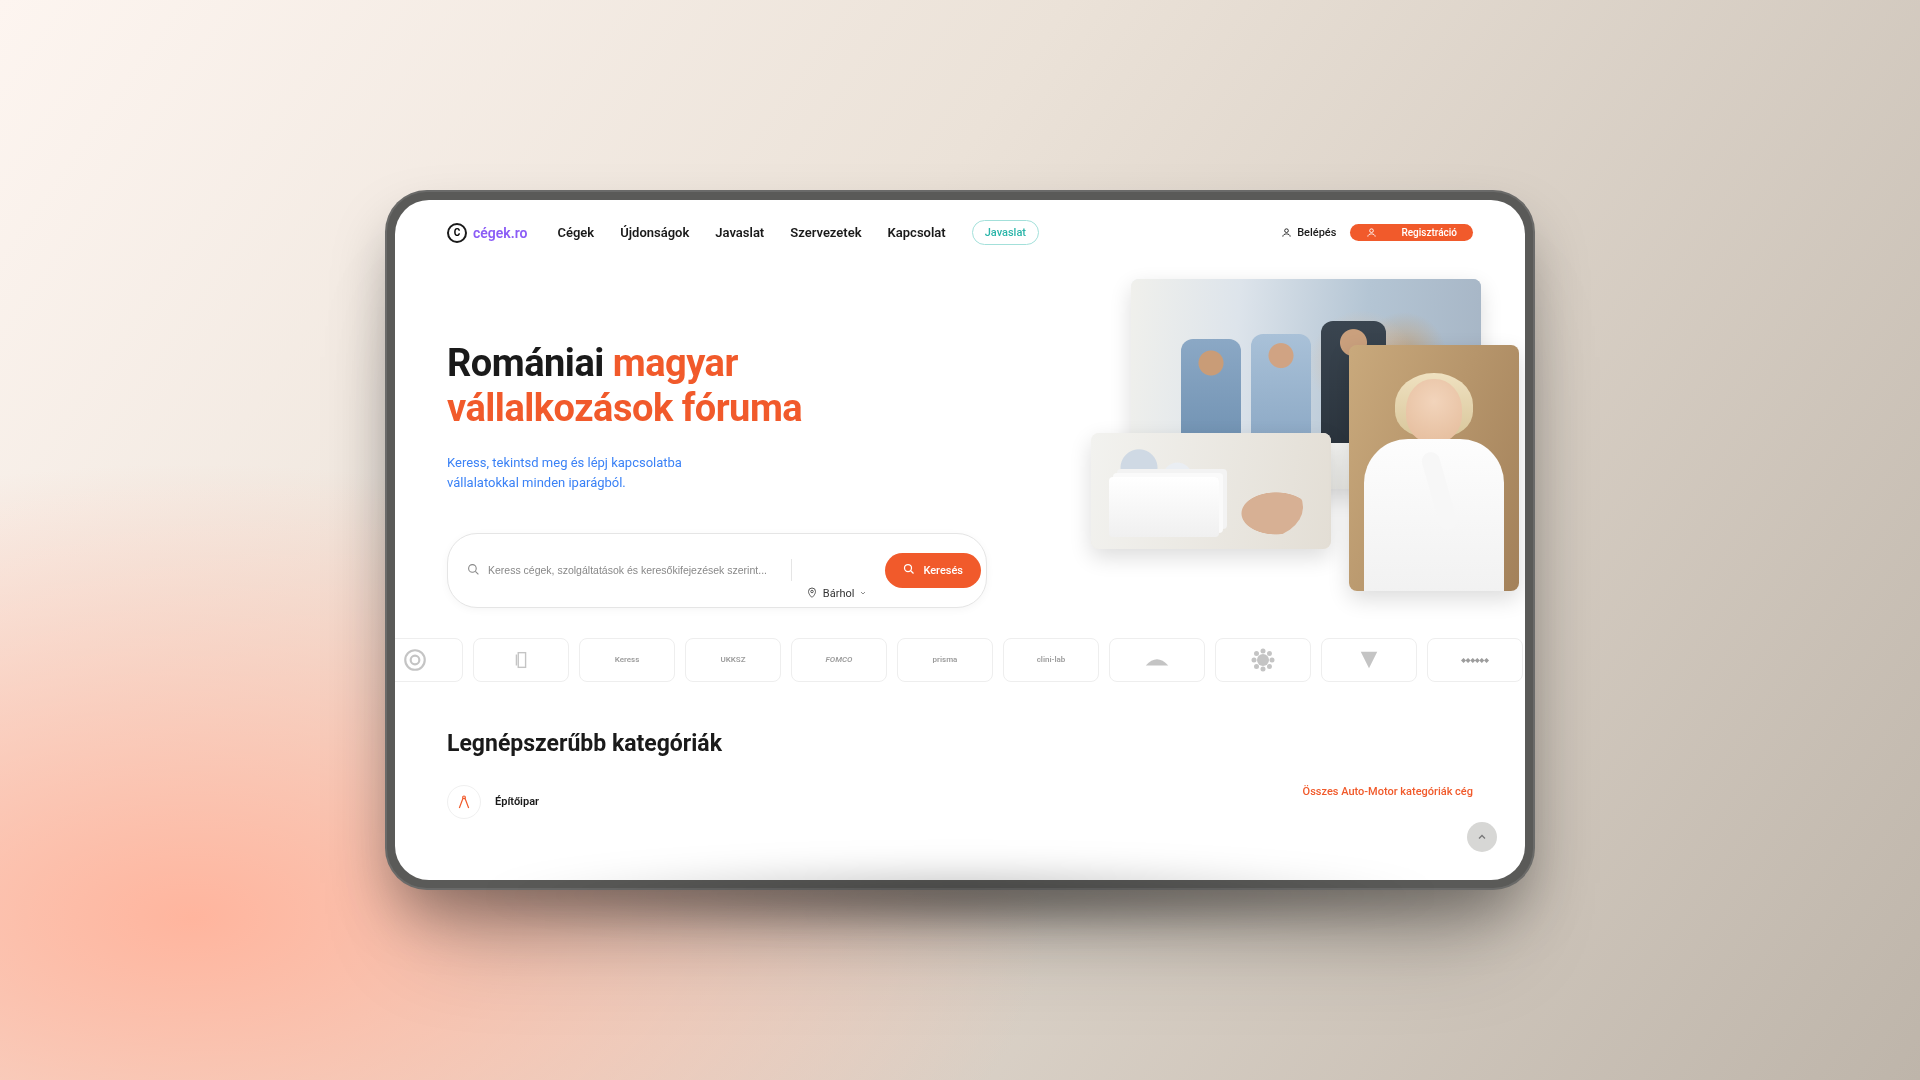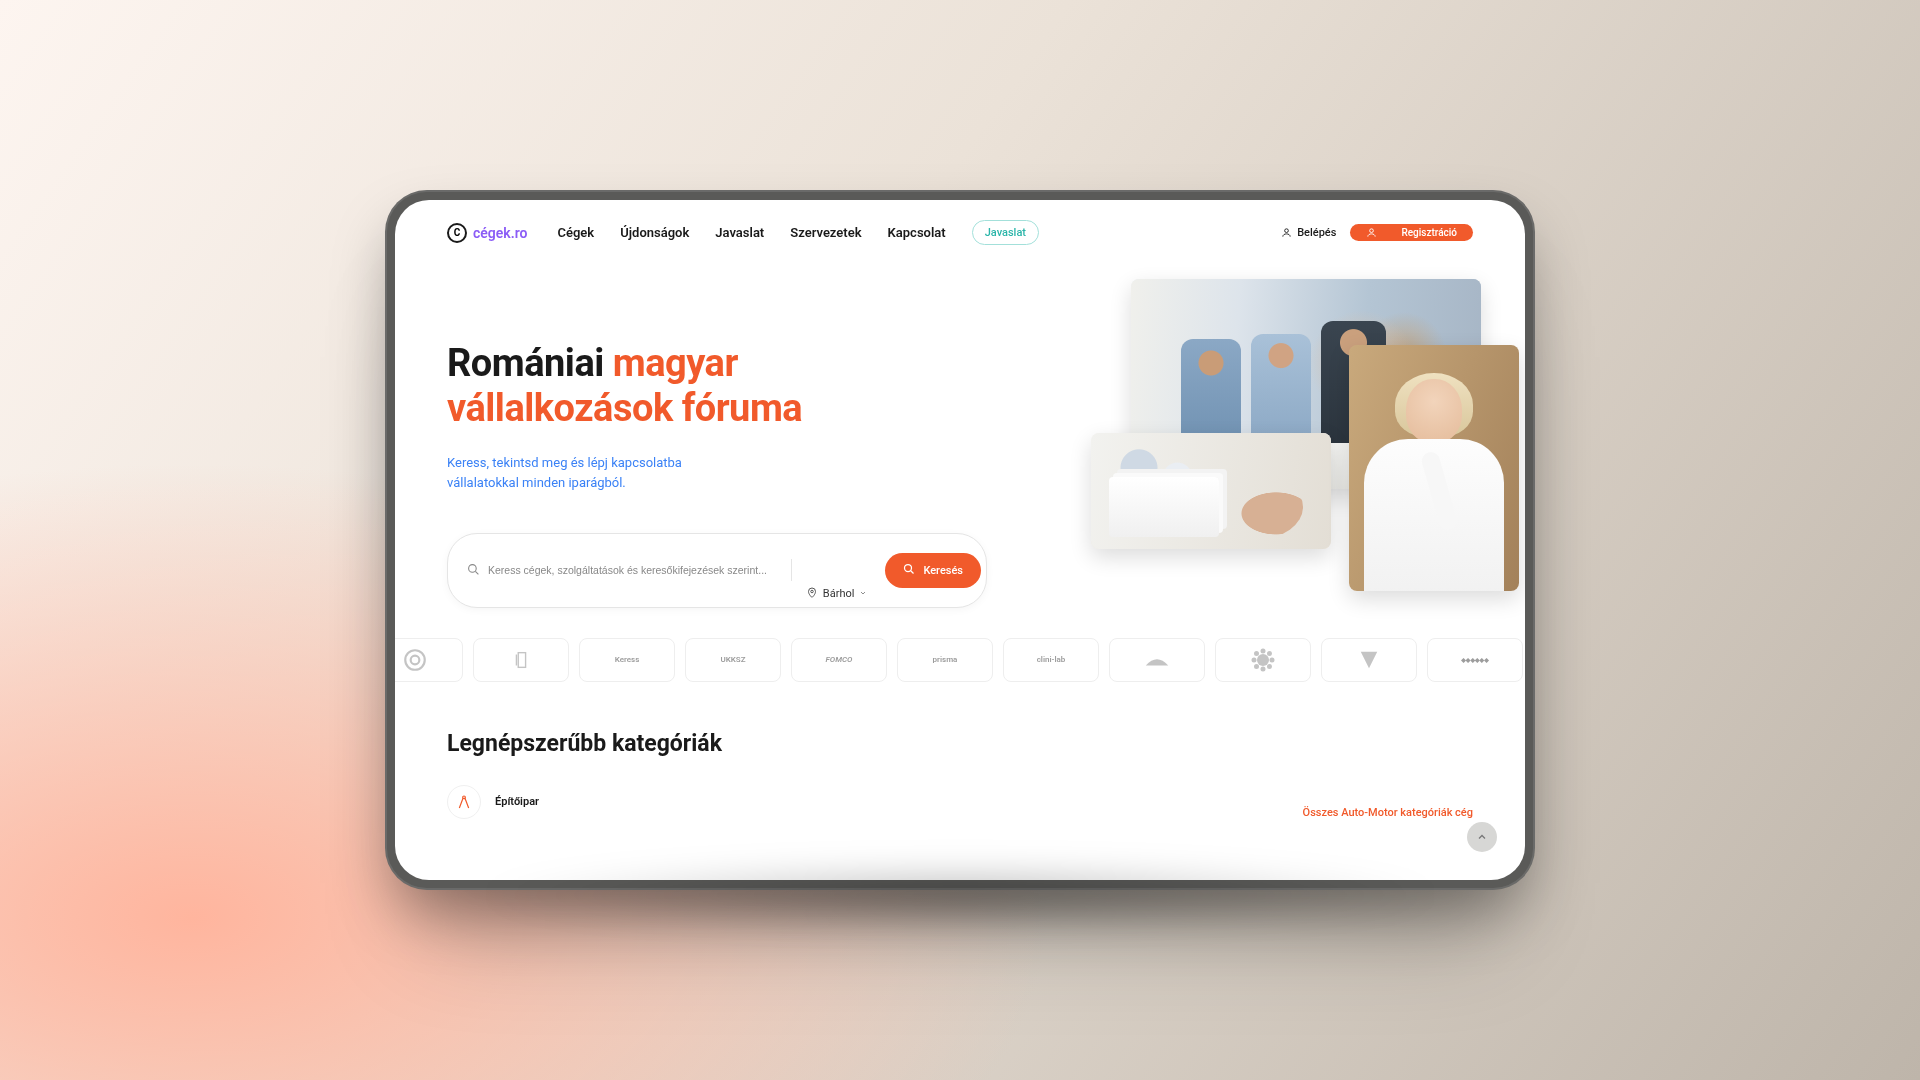--- a/index.html
+++ b/index.html
@@ -311,21 +311,21 @@
 }
 .logo-card svg { opacity: 0.6; }
 
 .categories {
   padding: 48px 52px 0;
 }
 .cat-title { font-size: 23px; font-weight: 700; color: #1a1a1a; }
 .cat-row {
   margin-top: 28px;
   display: flex;
-  align-items: flex-end;
+  align-items: flex-start;
   justify-content: space-between;
 }
 .cat-item {
   display: flex; align-items: center; gap: 14px;
   font-size: 11px; font-weight: 600; color: #1a1a1a;
 }
 .cat-icon-wrap {
   width: 34px; height: 34px; border-radius: 50%;
   border: 1px solid #f0f0f0;
   display:flex; align-items:center; justify-content:center;

